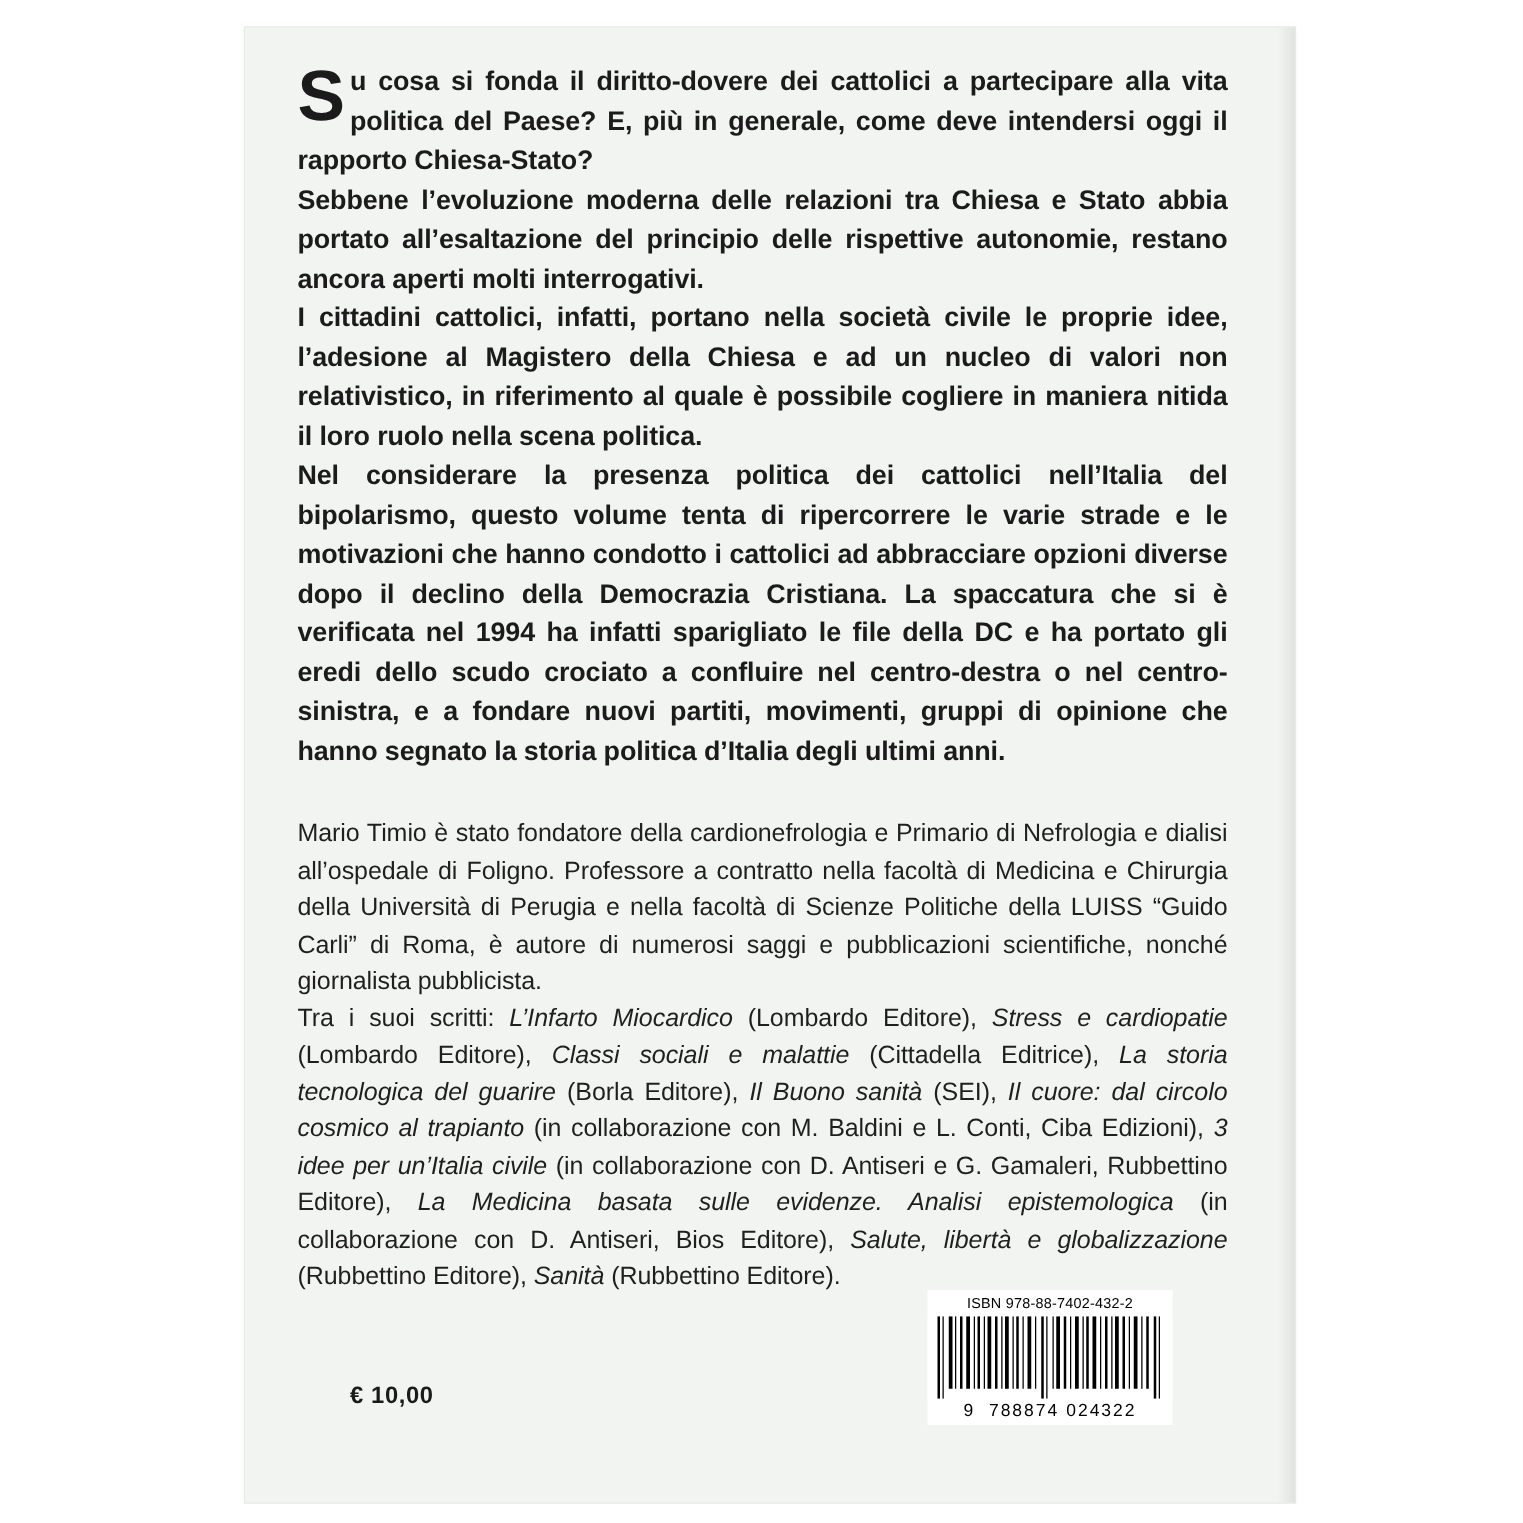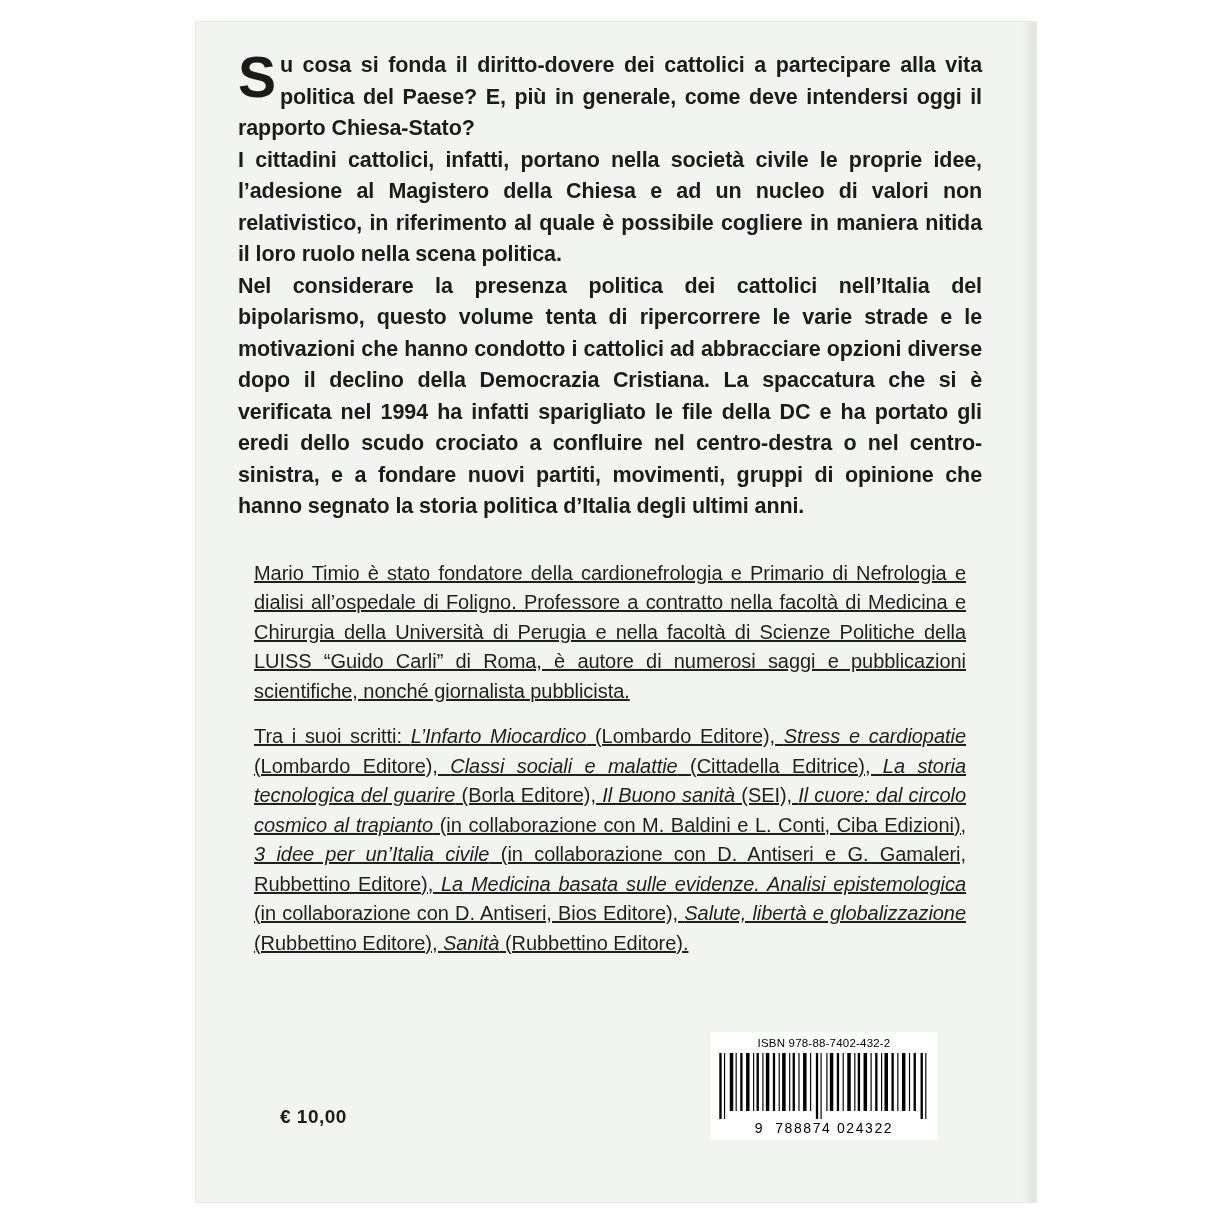--- a/index.html
+++ b/index.html
@@ -75,40 +75,40 @@
 
   
   .bio {
     margin-top: 36px;
     font-size: 20px;
     line-height: 29.5px;
     color: #1f1f1f;
     text-align: justify;
     letter-spacing: -0.05px;
   }
-  .bio p { margin: 16px; text-decoration: underline; }
+  .bio p { margin: 0; }
   .bio i { font-style: italic; }
 
   
   .price {
     position: absolute;
     left: 42px;
     bottom: 46px;
     font-size: 19px;
     color: #1b1b1b;
     letter-spacing: 0.5px;
     font-weight: bold;
   }
 
   
   .barcode-block {
     position: absolute;
     right: 44px;
     bottom: 34px;
-    width: 228px;
+    width: 196px;
     background: #ffffff;
     padding: 0;
   }
   .isbn-text {
     font-size: 11.5px;
     font-family: "Liberation Sans", sans-serif;
     color: #000;
     text-align: center;
     padding: 5px 0 4px 0;
     letter-spacing: 0.2px;
@@ -129,20 +129,21 @@
 </style>
 </head>
 <body>
 
 <div class="page">
   <div class="cover">
     <div class="inner">
 
       <div class="blurb">
         <p class="dropcap-para"><span class="dropcap">S</span><span>u cosa si fonda il diritto-dovere dei cattolici a partecipare alla vita politica del Paese? E, più in generale, come deve intendersi oggi il rapporto Chiesa-Stato?</span></p>
+        <p>Sebbene l’evoluzione moderna delle relazioni tra Chiesa e Stato abbia portato all’esaltazione del principio delle rispettive autonomie, restano ancora aperti molti interrogativi.</p>
         <p>I cittadini cattolici, infatti, portano nella società civile le proprie idee, l’adesione al Magistero della Chiesa e ad un nucleo di valori non relativistico, in riferimento al quale è possibile cogliere in maniera nitida il loro ruolo nella scena politica.</p>
         <p>Nel considerare la presenza politica dei cattolici nell’Italia del bipolarismo, questo volume tenta di ripercorrere le varie strade e le motivazioni che hanno condotto i cattolici ad abbracciare opzioni diverse dopo il declino della Democrazia Cristiana. La spaccatura che si è verificata nel 1994 ha infatti sparigliato le file della DC e ha portato gli eredi dello scudo crociato a confluire nel centro-destra o nel centro-sinistra, e a fondare nuovi partiti, movimenti, gruppi di opinione che hanno segnato la storia politica d’Italia degli ultimi anni.</p>
       </div>
 
       <div class="bio">
         <p>Mario Timio è stato fondatore della cardionefrologia e Primario di Nefrologia e dialisi all’ospedale di Foligno. Professore a contratto nella facoltà di Medicina e Chirurgia della Università di Perugia e nella facoltà di Scienze Politiche della LUISS “Guido Carli” di Roma, è autore di numerosi saggi e pubblicazioni scientifiche, nonché giornalista pubblicista.</p>
         <p><span>Tra i suoi scritti: </span><span id="works-container"><i>L’Infarto Miocardico</i><span> (Lombardo Editore), </span><i>Stress e cardiopatie</i><span> (Lombardo Editore), </span><i>Classi sociali e malattie</i><span> (Cittadella Editrice), </span><i>La storia tecnologica del guarire</i><span> (Borla Editore), </span><i>Il Buono sanità</i><span> (SEI), </span><i>Il cuore: dal circolo cosmico al trapianto</i><span> (in collaborazione con M. Baldini e L. Conti, Ciba Edizioni), </span><i>3 idee per un’Italia civile</i><span> (in collaborazione con D. Antiseri e G. Gamaleri, Rubbettino Editore), </span><i>La Medicina basata sulle evidenze. Analisi epistemologica</i><span> (in collaborazione con D. Antiseri, Bios Editore), </span><i>Salute, libertà e globalizzazione</i><span> (Rubbettino Editore), </span><i>Sanità</i><span> (Rubbettino Editore).</span></span></p>
       </div>
 
       <div class="price">€ 10,00</div>

